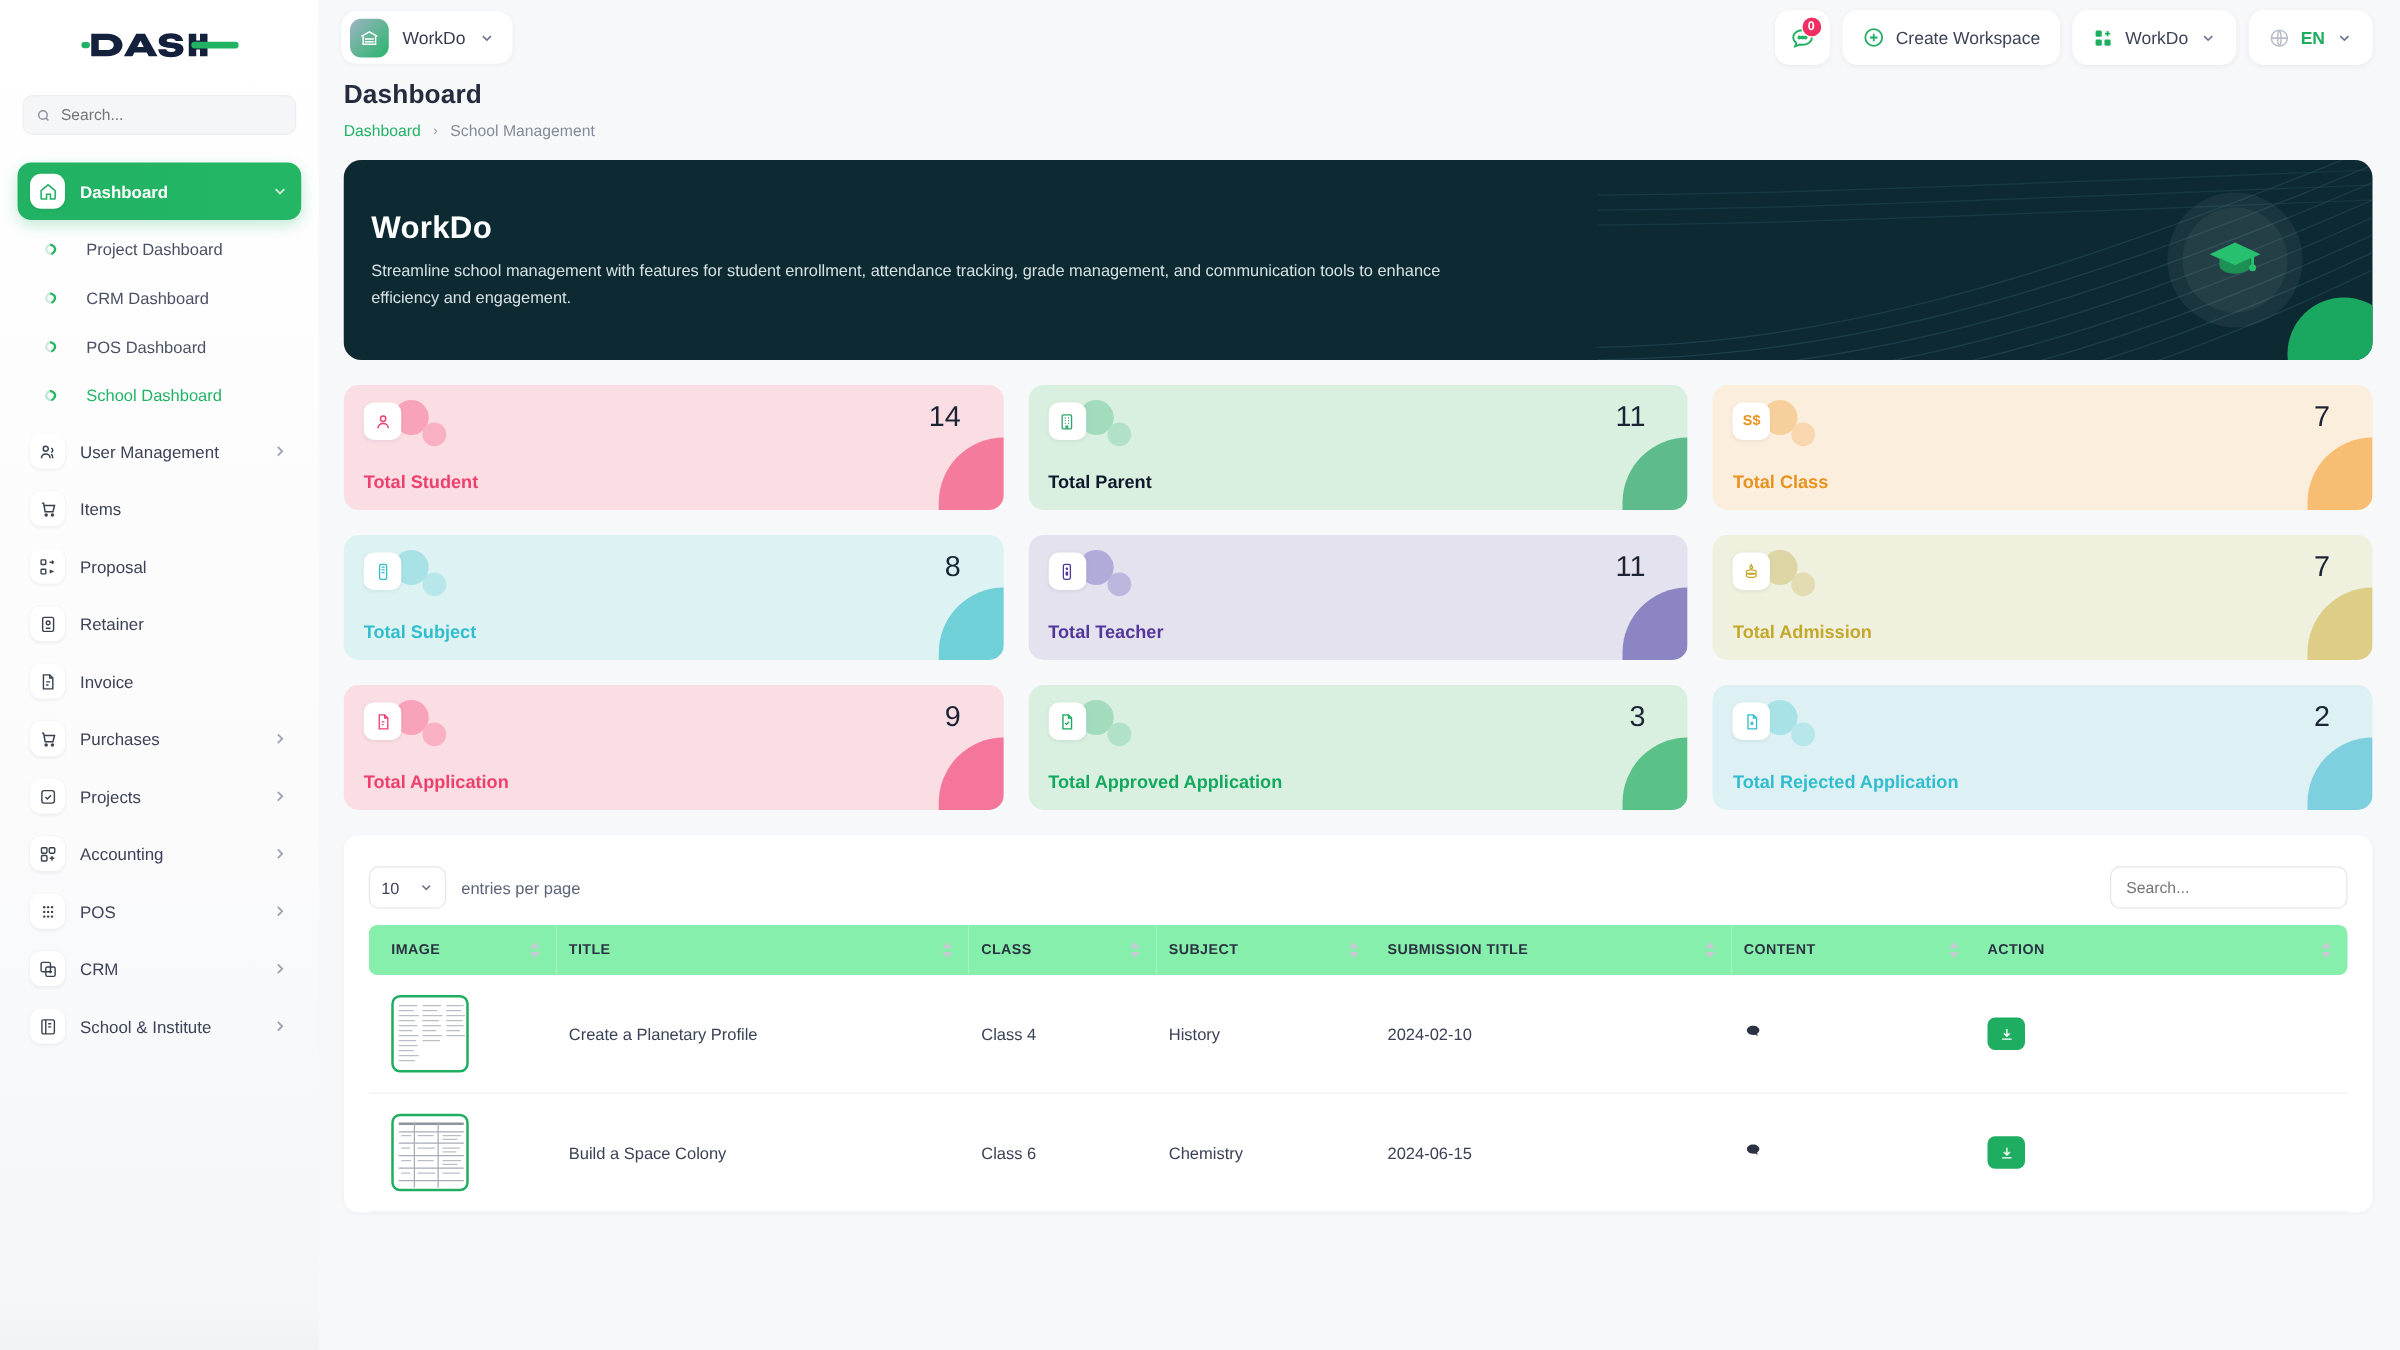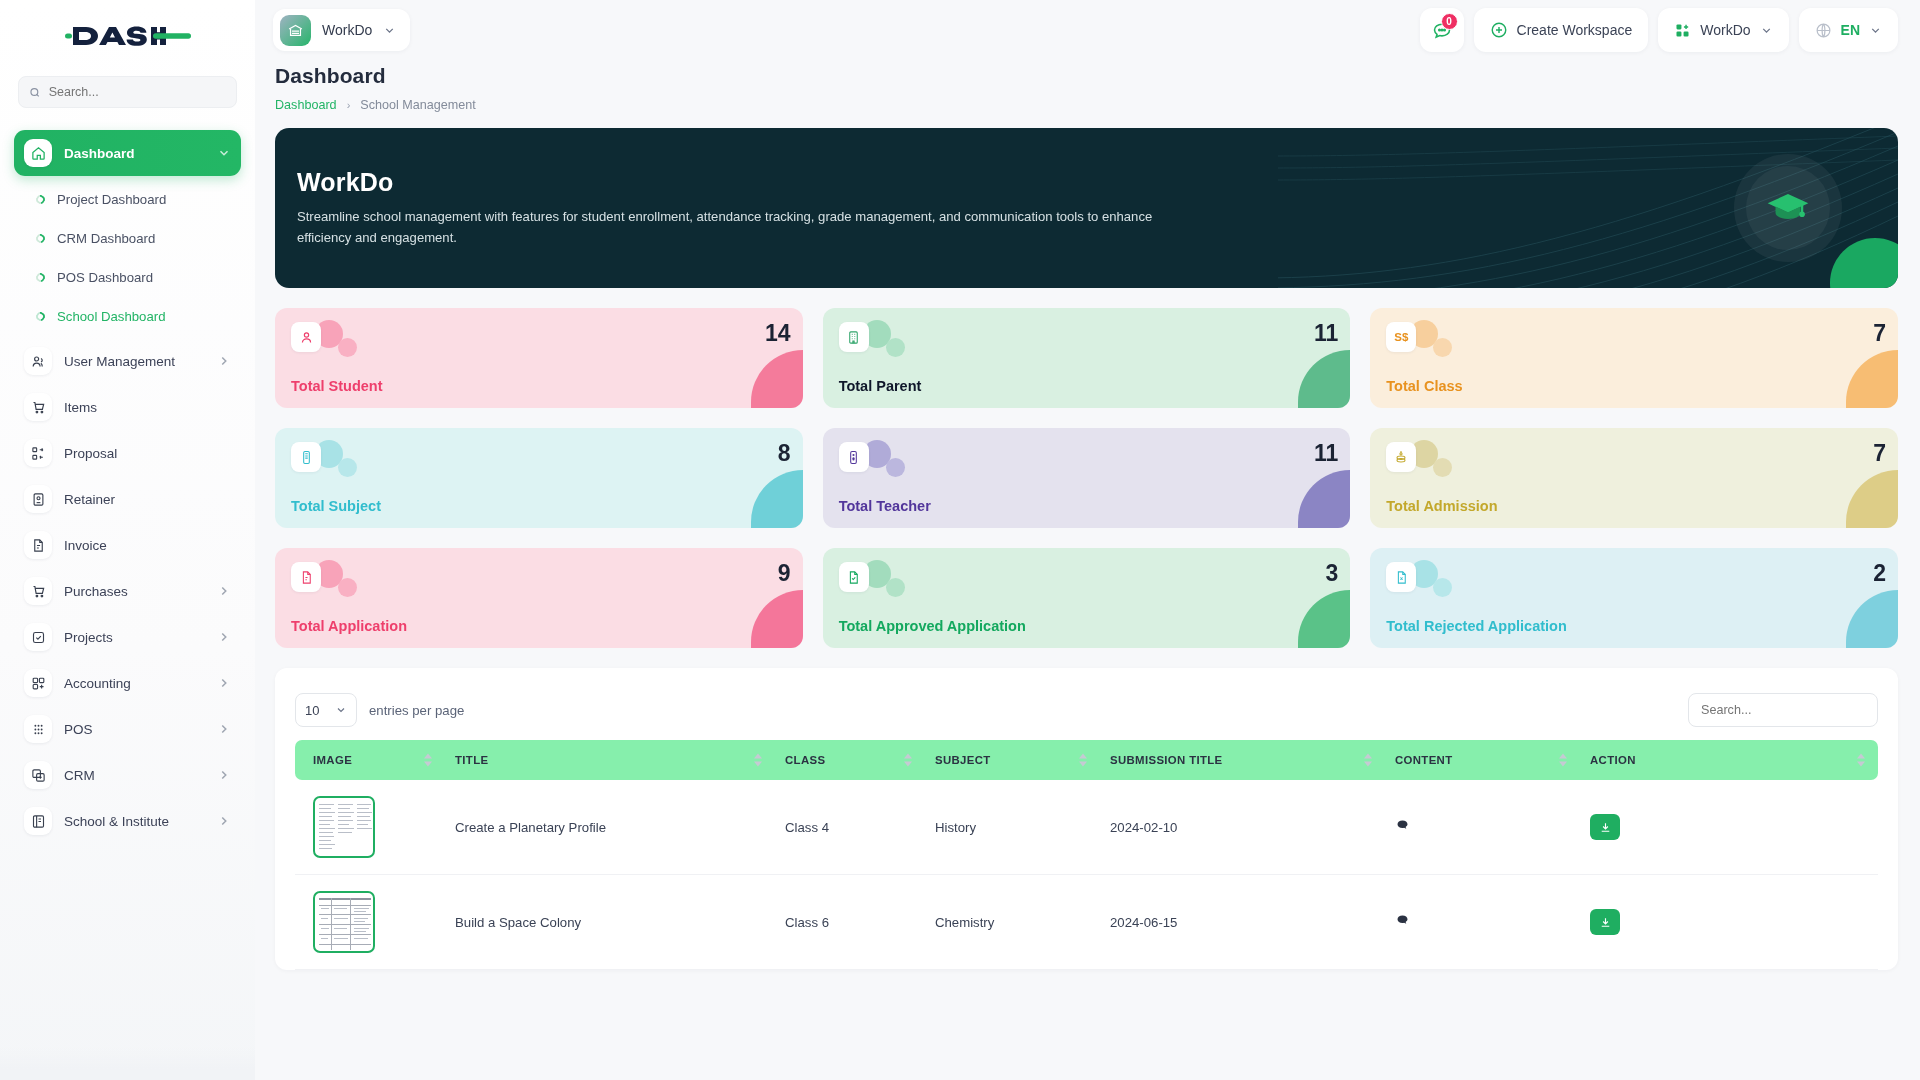--- a/index.html
+++ b/index.html
@@ -48,21 +48,21 @@
     background: #fff; box-shadow: 0 1px 3px rgba(20,30,60,.07);
     display: flex; align-items: center; justify-content: center;
     color: #39404f;
   }
   .nav-item.active .nav-ico { color: #21b263; }
   .nav-label { flex: 1 1 auto; white-space: nowrap; }
   .chev { width: 14px; height: 14px; opacity: .75; flex: 0 0 14px; }
 
   .subnav { padding: 4px 0 2px 0; }
   .sub-item {
-    display: flex; align-items: center; gap: 12px;
+    display: flex; align-items: center; gap: 24px;
     height: 39px; padding-left: 36px; font-size: 13.2px; color: #4a5164;
     cursor: pointer;
   }
   .sub-item.cur { color: #22b465; }
   .sub-dot {
     width: 9px; height: 9px; flex: 0 0 9px; border-radius: 50%;
     border: 2px solid #cfe9da; border-top-color: #27b568; border-right-color:#27b568;
     transform: rotate(35deg);
   }
   .sub-item.cur .sub-dot { border-color:#bfe7d3; border-top-color:#22b465; border-right-color:#22b465; }
@@ -149,21 +149,21 @@
   }
   .card-ico {
     width: 30px; height: 30px; border-radius: 8px; background:#fff;
     display:flex; align-items:center; justify-content:center;
     position:relative; z-index: 3; box-shadow: 0 1px 3px rgba(20,30,60,.06);
     font-size: 11px; font-weight: 700;
   }
   .c-bub1 { position:absolute; left: 40px; top: 12px; width: 28px; height: 28px; border-radius:50%; z-index:2; }
   .c-bub2 { position:absolute; left: 63px; top: 30px; width: 19px; height: 19px; border-radius:50%; z-index:2; }
   .card-num {
-    position:absolute; right: 12px; top: 12px; font-size: 23px; font-weight: 700;
+    position:absolute; right: 34px; top: 12px; font-size: 23px; font-weight: 400;
     color:#1b2334; z-index: 4;
   }
   .card-label { position:absolute; left: 16px; bottom: 14px; font-size: 14.5px; font-weight:600; z-index:4; }
   .card-corner {
     position:absolute; right: 0; bottom: 0; width: 52px; height: 58px;
     border-top-left-radius: 60px; z-index: 1;
   }
 
   
   .panel {

